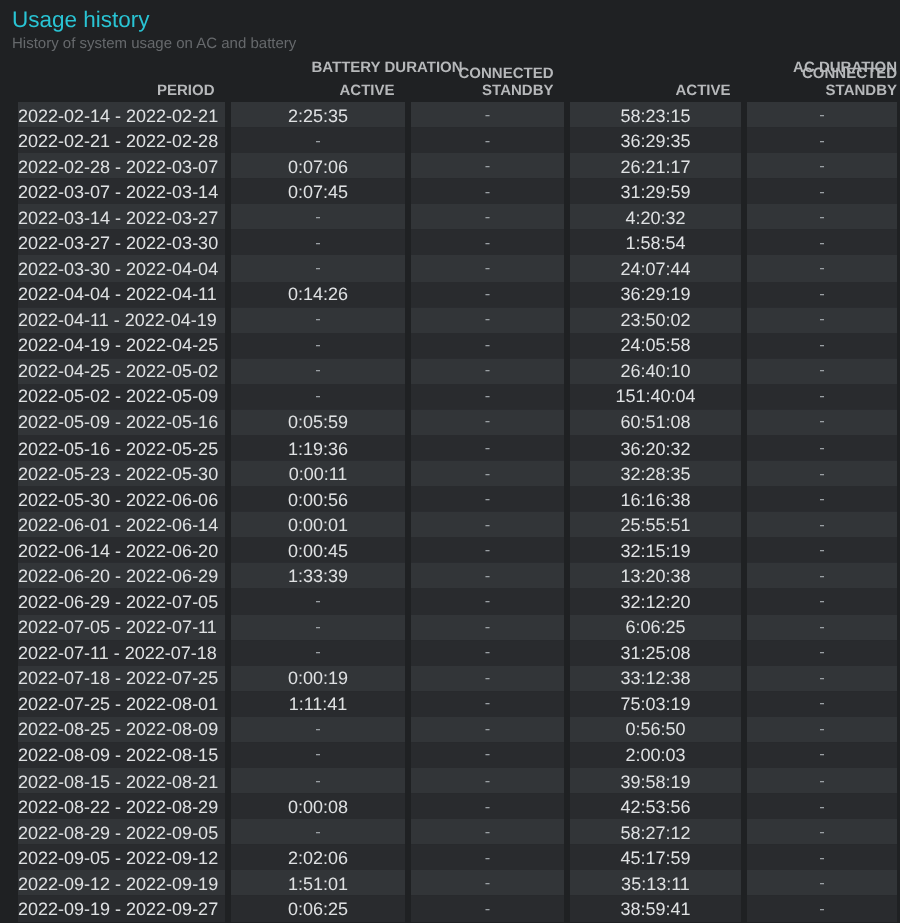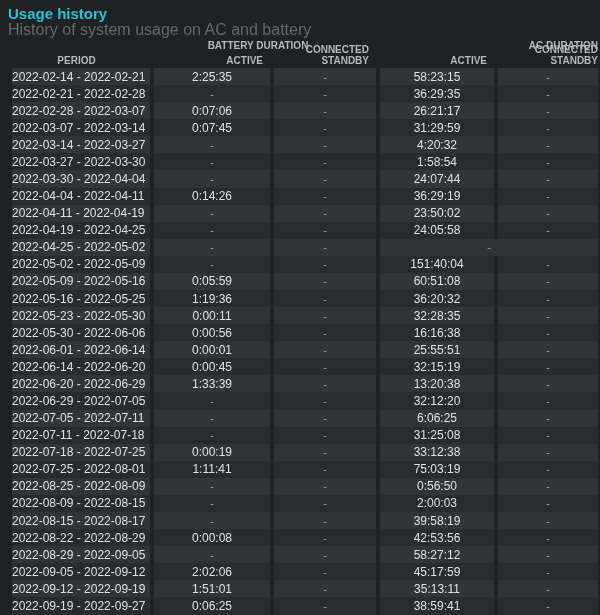--- a/index.html
+++ b/index.html
@@ -2,36 +2,36 @@
 <html style="--bg: #1f2123; --row-light: #323538; --row-dark: #292b2e; --accent: #29c4d4; --subtitle: #66696c; --hdr: #b6b8ba; --val: #dfe1e3;"><head>
 <meta charset="utf-8">
 <style>
   :root{
     --bg:#1f2123; --row-light:#323538; --row-dark:#292b2e;
     --accent:#29c4d4; --subtitle:#66696c; --hdr:#b6b8ba; --val:#dfe1e3; --dash:#9aa0a4;
   }
   *{box-sizing:border-box; margin:0; padding:0;}
   html,body{width:600px; height:615px; overflow:hidden;}
   body{background:var(--bg); font-family:"Liberation Sans", sans-serif;}
-  .title{color:var(--accent); font-weight:bold; font-size:15px; line-height:17px; margin:5px 0 0 8px;}
-  .subtitle{color:var(--subtitle); font-size:16px; line-height:12px; margin:2px 0 0 8px;}
+  .title{color:var(--accent); font-weight:normal; font-size:15px; line-height:17px; margin:5px 0 0 8px;}
+  .subtitle{color:var(--subtitle); font-size:10px; line-height:12px; margin:2px 0 0 8px;}
   .table{margin:0 2px 0 5px;}
   .flexrow{display:flex; column-gap:4px;}
   .col-period{width:138px;}
   .col-ba{width:116px;}
   .col-bcs{width:102px;}
   .col-aca{width:114px;}
   .col-accs{width:107px; flex:1;}
   .grp-row{margin-top:4px; height:13px; font-size:10px; font-weight:bold; color:var(--hdr);}
   .grp-spacer{width:138px;}
   .grp-battery{width:222px; text-align:center;}
   .grp-ac{width:225px; text-align:right; flex:1;}
   .hdr-row{height:15px; font-size:10px; font-weight:bold; color:var(--hdr); align-items:flex-end; padding-bottom:2px;}
   .hdr-cell{text-align:right;}
-  .hdr-period{text-align:center; padding-left:5px;}
+  .hdr-period{text-align:right; padding-left:5px;}
   .row{height:17.09px; align-items:center; font-size:12px; color:var(--val);}
   .row .cell{height:100%; display:flex; align-items:center; justify-content:center;}
   .row .cell.col-period{justify-content:flex-start; margin-left:7px;}
   .row:nth-child(odd) .cell{background:var(--row-light);}
   .row:nth-child(even) .cell{background:var(--row-dark);}
   .cell.dash{color:var(--dash); font-size:11px;}
 </style>
 </head>
 <body>
 
@@ -119,20 +119,21 @@
         <div class="cell col-period">2022-04-19 - 2022-04-25</div>
         <div class="cell col-ba dash">-</div>
         <div class="cell col-bcs dash">-</div>
         <div class="cell col-aca">24:05:58</div>
         <div class="cell col-accs dash">-</div>
       </div>
       <div class="flexrow row">
         <div class="cell col-period">2022-04-25 - 2022-05-02</div>
         <div class="cell col-ba dash">-</div>
         <div class="cell col-bcs dash">-</div>
+        <div class="cell col-aca">26:40:10</div>
         <div class="cell col-accs dash">-</div>
       </div>
       <div class="flexrow row">
         <div class="cell col-period">2022-05-02 - 2022-05-09</div>
         <div class="cell col-ba dash">-</div>
         <div class="cell col-bcs dash">-</div>
         <div class="cell col-aca">151:40:04</div>
         <div class="cell col-accs dash">-</div>
       </div>
       <div class="flexrow row">
@@ -227,21 +228,21 @@
         <div class="cell col-accs dash">-</div>
       </div>
       <div class="flexrow row">
         <div class="cell col-period">2022-08-09 - 2022-08-15</div>
         <div class="cell col-ba dash">-</div>
         <div class="cell col-bcs dash">-</div>
         <div class="cell col-aca">2:00:03</div>
         <div class="cell col-accs dash">-</div>
       </div>
       <div class="flexrow row">
-        <div class="cell col-period">2022-08-15 - 2022-08-17</div>
+        <div class="cell col-period">2022-08-15 - 2022-08-21</div>
         <div class="cell col-ba dash">-</div>
         <div class="cell col-bcs dash">-</div>
         <div class="cell col-aca">39:58:19</div>
         <div class="cell col-accs dash">-</div>
       </div>
       <div class="flexrow row">
         <div class="cell col-period">2022-08-22 - 2022-08-29</div>
         <div class="cell col-ba">0:00:08</div>
         <div class="cell col-bcs dash">-</div>
         <div class="cell col-aca">42:53:56</div>

